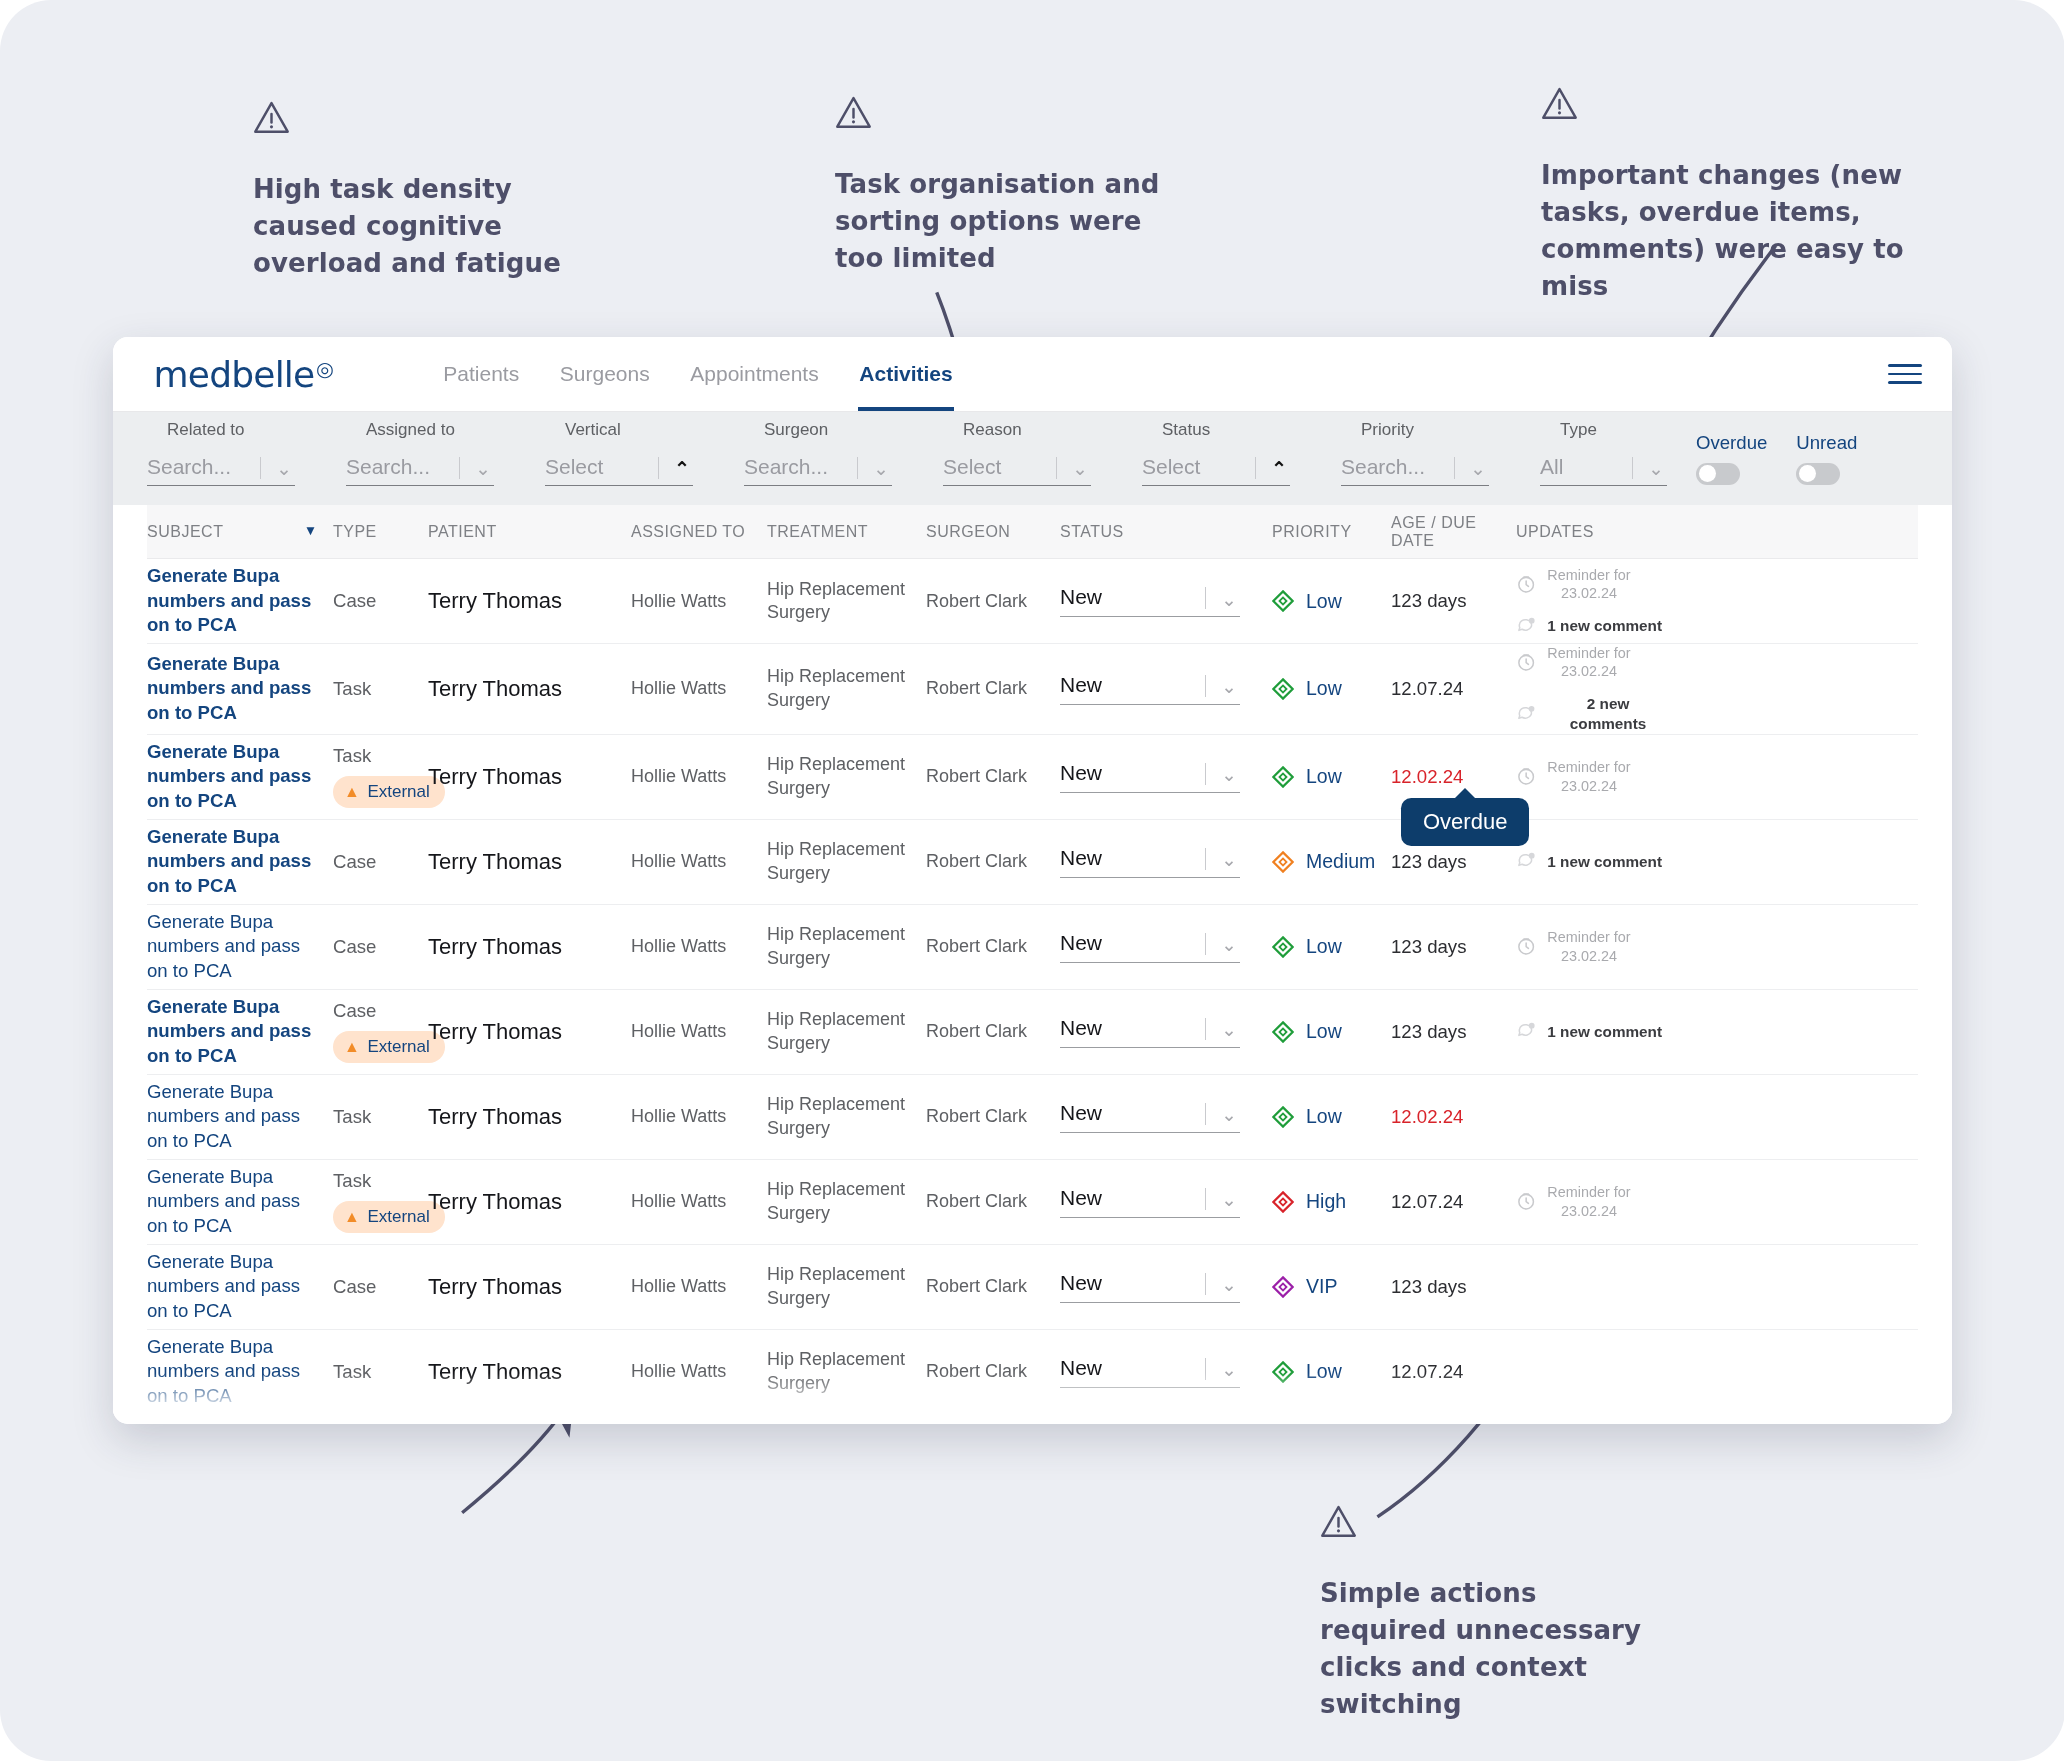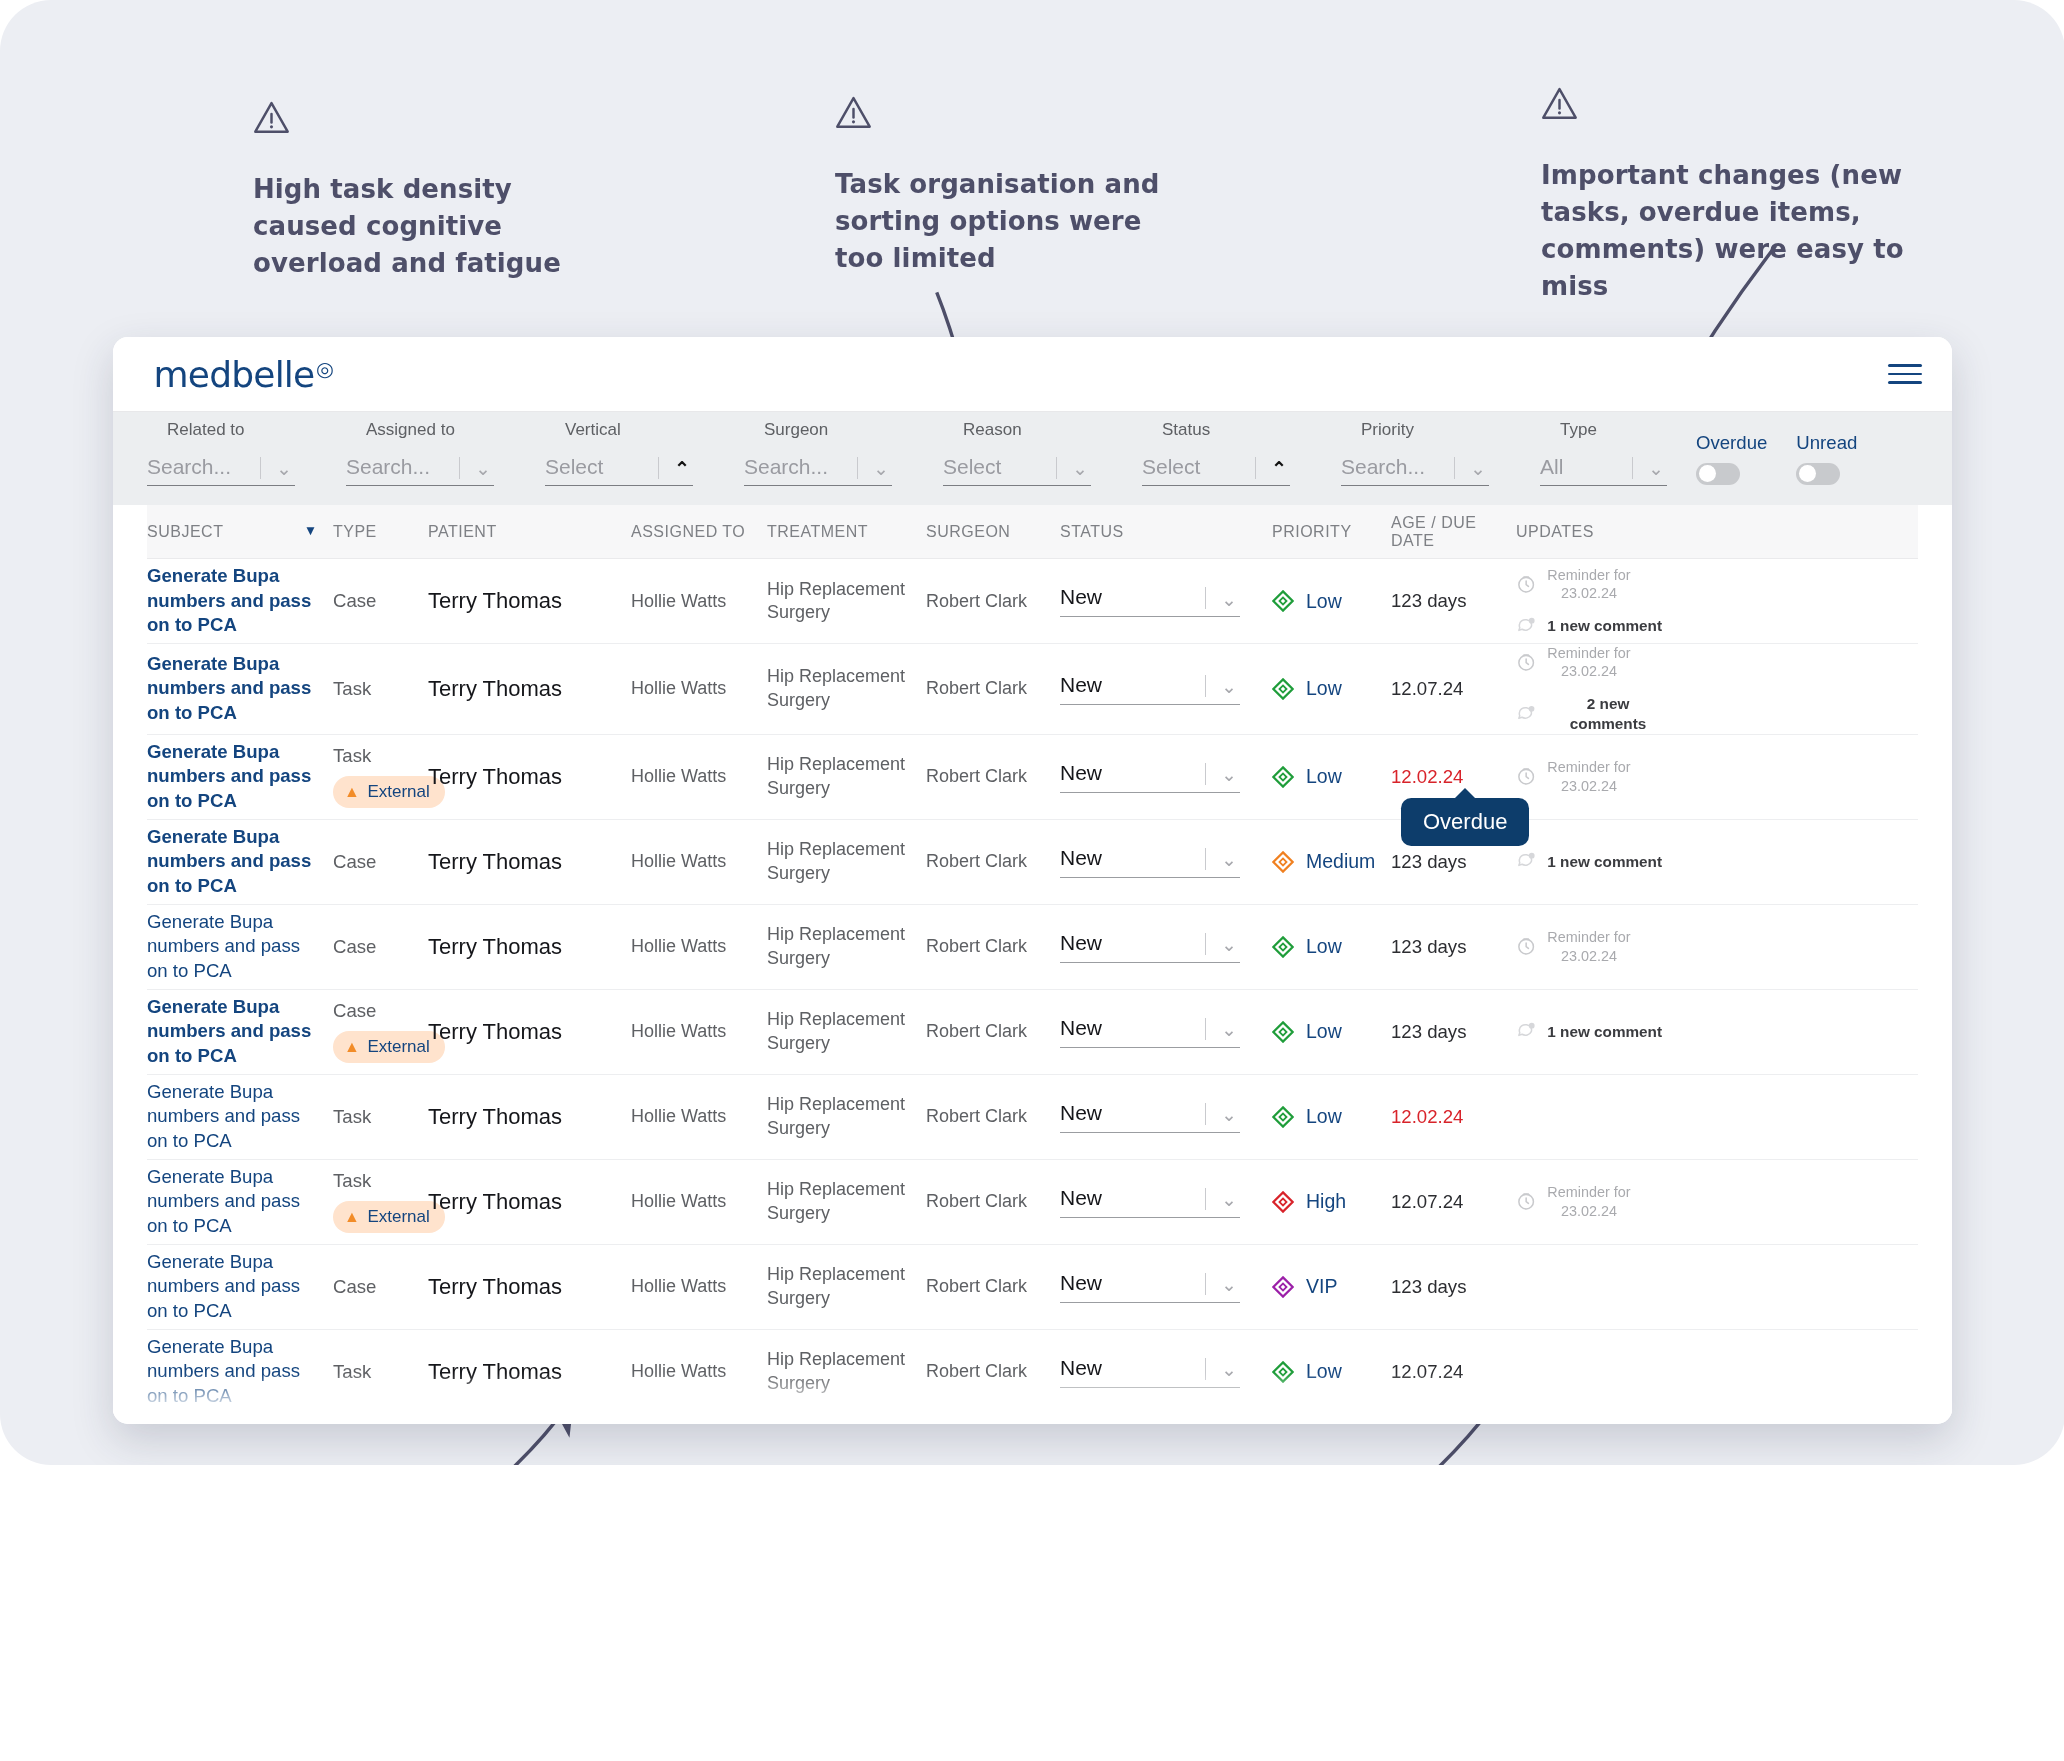--- a/index.html
+++ b/index.html
@@ -3,21 +3,21 @@
 <meta charset="utf-8">
 <style>
   * { box-sizing: border-box; margin: 0; padding: 0; }
   html, body {
     width: 2065px; height: 1761px;
     font-family: "Liberation Sans", sans-serif;
     background: #ffffff;
   }
   .canvas {
     position: relative;
-    width: 2065px; height: 1465px;
+    width: 2065px; height: 1761px;
     background: #eceef3;
     border-radius: 51px;
     overflow: hidden;
   }
 
   
   .annot { position: absolute; }
   .annot .warn-ico { display: block; margin-bottom: 37px; }
   .annot .atext {
     font-family: "DejaVu Sans", sans-serif;
@@ -262,20 +262,34 @@
     </svg>
     <div class="atext">Simple actions required unnecessary clicks and context switching</div>
   </div>
 
   <div class="app">
 
     <div class="app-header">
       <div class="logo">
         <span>medbelle</span>
         <span class="mark">◎</span>
+      </div>
+      <div class="navtabs">
+        <div class="navtab">
+            <span>Patients</span>
+          </div>
+        <div class="navtab">
+            <span>Surgeons</span>
+          </div>
+        <div class="navtab">
+            <span>Appointments</span>
+          </div>
+        <div class="navtab active">
+            <span>Activities</span>
+          </div>
       </div>
       <div class="burger">
         <span></span>
           <span></span>
           <span></span>
       </div>
     </div>
 
     <div class="filters">
       <div class="filter" style="margin-left:34px;width:148px">

